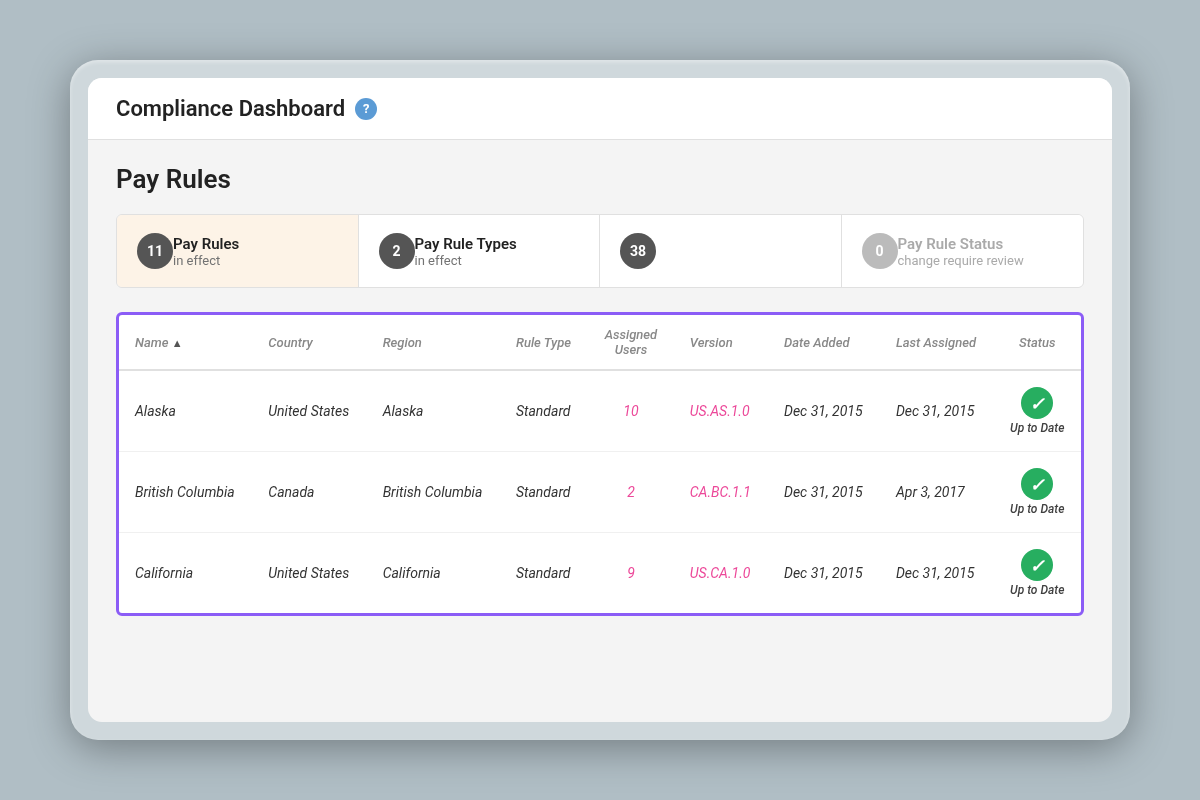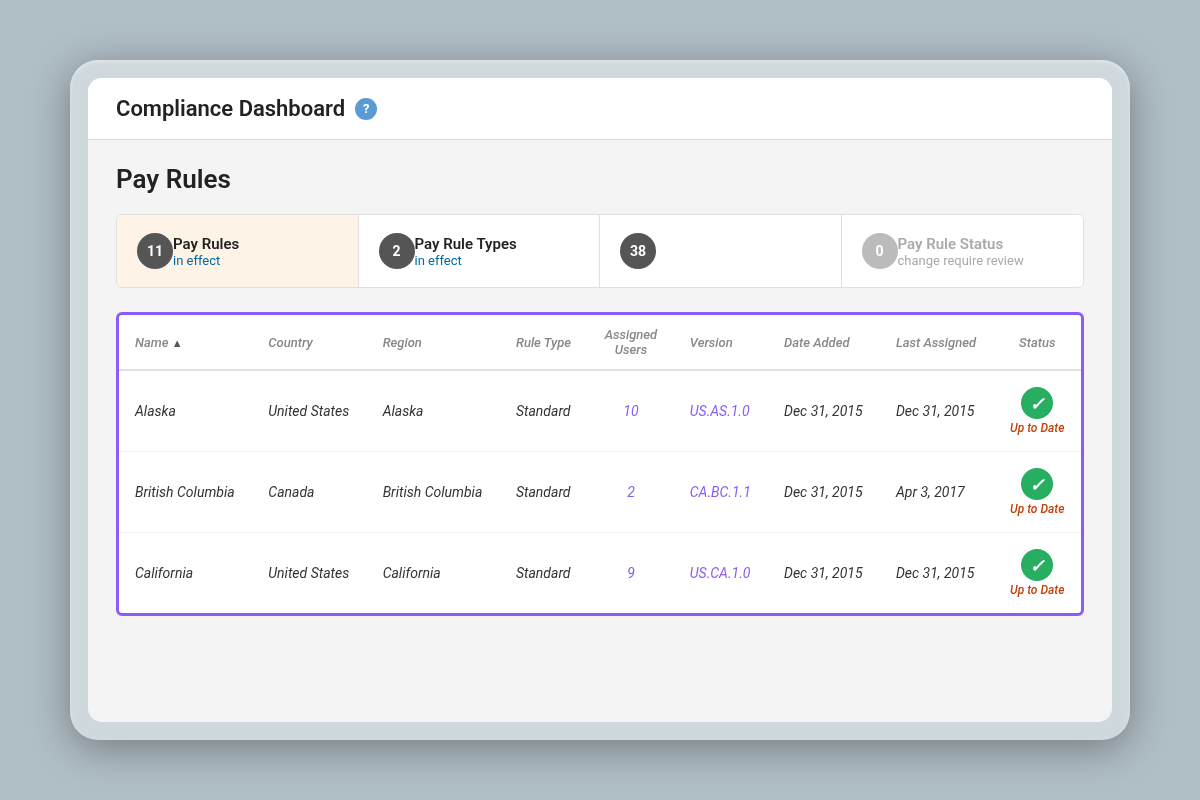--- a/index.html
+++ b/index.html
@@ -107,21 +107,21 @@
       background: #bbb;
     }
     .stat-info { flex: 1; }
     .stat-label {
       font-size: 15px;
       font-weight: 600;
       color: #222;
     }
     .stat-sublabel {
       font-size: 13px;
-      color: #0369a1;
+      color: #737373;
     }
     .stat-card.muted-card .stat-label,
     .stat-card.muted-card .stat-sublabel {
       color: #aaa;
     }
     
     .table-container {
       background: #fff;
       border: 3px solid #8b5cf6;
       border-radius: 6px;
@@ -148,21 +148,21 @@
     }
     tbody tr:last-child { border-bottom: none; }
     tbody td {
       padding: 16px 16px;
       font-size: 14px;
       color: #333;
       vertical-align: middle;
     }
     tbody td.center { text-align: center; }
     .link-text {
-      color: #8b5cf6;
+      color: #ec4899;
       cursor: pointer;
     }
     .sort-arrow {
       font-size: 11px;
       color: #555;
     }
     
     .status-cell {
       display: flex;
       flex-direction: column;
@@ -176,21 +176,21 @@
       border-radius: 50%;
       display: flex;
       align-items: center;
       justify-content: center;
       color: #fff;
       font-size: 18px;
       font-weight: bold;
     }
     .status-label {
       font-size: 12px;
-      color: #c2410c;
+      color: #404040;
       font-weight: 500;
     }
     
     .assigned-header {
       text-align: center;
     }
     .col-header-line1 {
       display: block;
     }
     .col-header-line2 {

